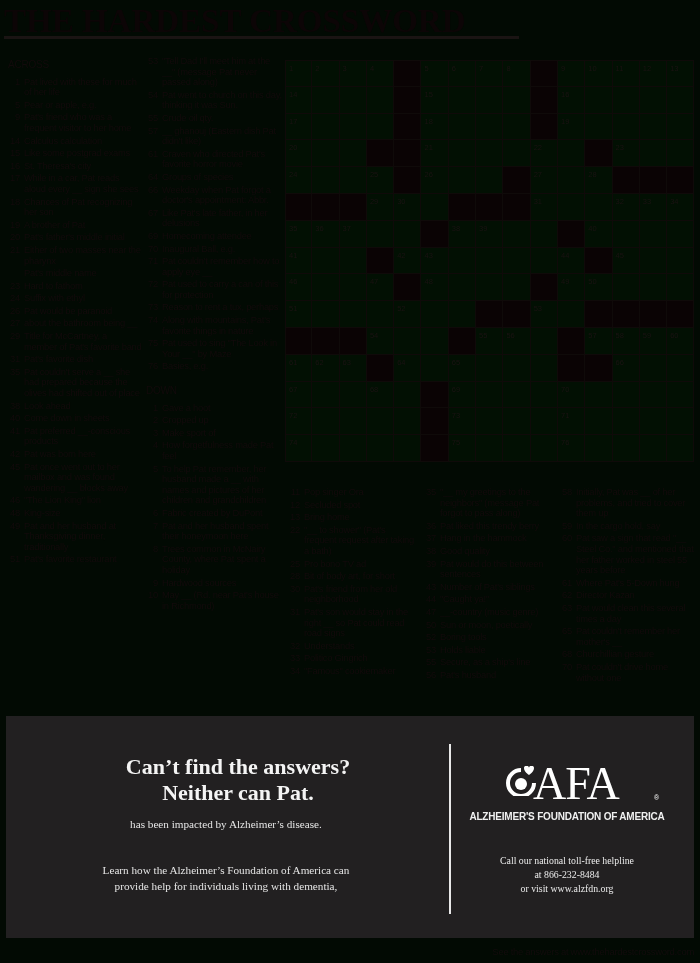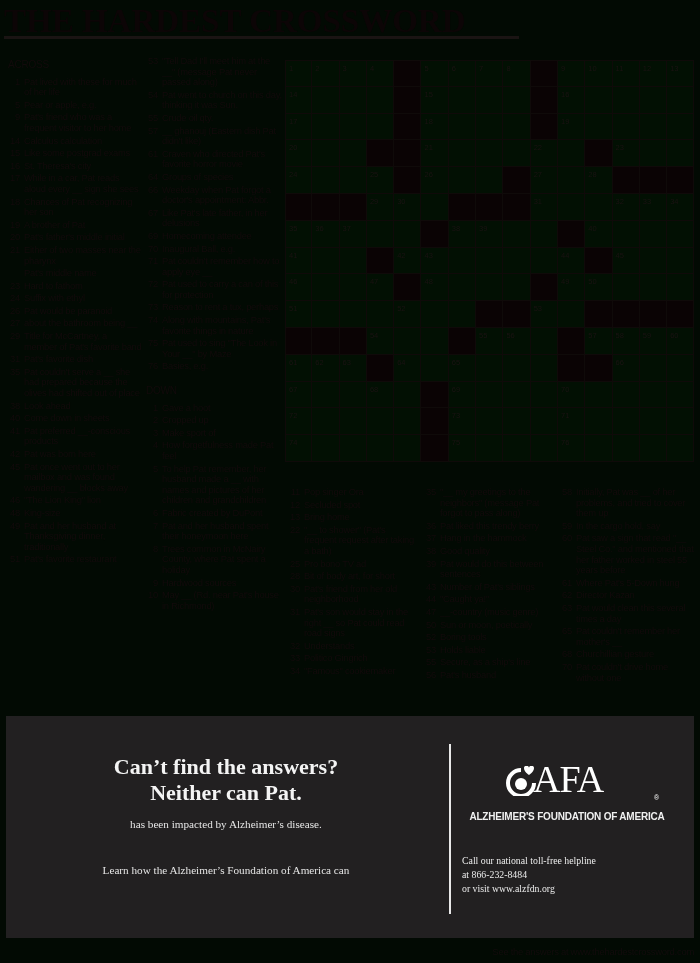--- a/index.html
+++ b/index.html
@@ -9,31 +9,31 @@
   .col{position:absolute;font-size:9.4px;line-height:10.6px;color:#120a0b;}
   .heading{font-size:10px;margin:0 0 6px 4px;letter-spacing:-0.2px;}
   .clue{display:flex;margin-bottom:2px;letter-spacing:-0.25px;}
   .clue .num{width:16px;text-align:right;padding-right:4px;flex:none;}
   .clue .txt{flex:1;}
   .grid{position:absolute;left:285px;top:60px;display:grid;grid-template-columns:repeat(15,27.3px);grid-template-rows:repeat(15,26.8px);}
   .cell{position:relative;border-right:1px solid #0f0a09;border-bottom:1px solid #0f0a09;box-sizing:border-box;background:#021003;}
   .cell.black{background:#0a0304;}
   .cell .n{position:absolute;left:3px;top:3px;font-size:7.5px;color:#1a1212;}
   .banner{position:absolute;left:6px;top:716px;width:688px;height:222px;background:#222021;}
-  .headline{position:absolute;left:0;width:440px;top:38px;text-align:center;font-family:"Liberation Serif",serif;font-weight:bold;font-size:22px;line-height:26px;color:#f4f4f4;}
+  .headline{position:absolute;left:12px;width:440px;top:38px;text-align:center;font-family:"Liberation Serif",serif;font-weight:bold;font-size:22px;line-height:26px;color:#f4f4f4;}
   .body1,.body2{position:absolute;left:0;width:440px;text-align:center;font-family:"Liberation Serif",serif;font-size:11.2px;line-height:16px;color:#e6e6e6;}
   .body1{top:100px;}
   .body2{top:146px;}
   .divider{position:absolute;left:443px;top:28px;width:2px;height:170px;background:#e8e8e8;}
   .logo{position:absolute;left:500px;top:44px;width:160px;height:50px;}
-  .logo-text{position:absolute;left:27px;top:-3px;font-family:"Liberation Serif",serif;font-size:38px;color:#ffffff;letter-spacing:-1px;}
+  .logo-text{position:absolute;left:27px;top:-3px;font-family:"Liberation Serif",serif;font-size:46px;color:#ffffff;letter-spacing:-1px;}
   .logo-mark{position:absolute;left:0;top:6px;width:30px;height:30px;}
   .logo-reg{position:absolute;left:148px;top:34px;font-size:7px;color:#fff;}
   .org{position:absolute;left:456px;top:95px;width:210px;text-align:center;font-size:10px;font-weight:bold;color:#f0f0f0;letter-spacing:-0.2px;}
-  .help{position:absolute;left:456px;top:138px;width:210px;text-align:left;font-family:"Liberation Serif",serif;font-size:9.8px;line-height:14px;color:#ececec;}
+  .help{position:absolute;left:456px;top:138px;width:210px;text-align:center;font-family:"Liberation Serif",serif;font-size:9.8px;line-height:14px;color:#ececec;}
   .footer{position:absolute;right:6px;top:946px;font-size:9.5px;color:#120b0c;letter-spacing:-0.3px;}
 </style>
 </head>
 <body>
 
 <div class="title">THE HARDEST CROSSWORD</div>
 <div class="rule"></div>
 
 <div class="col" id="col1" style="left:4px;top:60px;width:138px;">
     <div class="heading">ACROSS</div>
@@ -780,20 +780,21 @@
 <div class="banner">
   <div class="headline">
     <div>Can’t find the answers?</div>
     <div>Neither can Pat.</div>
   </div>
   <div class="body1">
     <div>has been impacted by Alzheimer’s disease.</div>
   </div>
   <div class="body2">
     <div>Learn how the Alzheimer’s Foundation of America can</div>
+    <div>provide help for individuals living with dementia,</div>
   </div>
   <div class="divider"></div>
   <div class="logo">
     <svg class="logo-mark" viewBox="0 0 30 30">
       <path d="M15 4 A13 13 0 1 0 28 17" fill="none" stroke="#fff" stroke-width="4"></path>
       <circle cx="15" cy="18" r="6" fill="#fff"></circle>
       <path d="M18 2 C18 -1 23 -1 23 2 C23 -1 28 -1 28 2 C28 6 23 9 23 9 C23 9 18 6 18 2 Z" fill="#fff"></path>
     </svg>
     <span class="logo-text">AFA</span>
     <span class="logo-reg">®</span>

